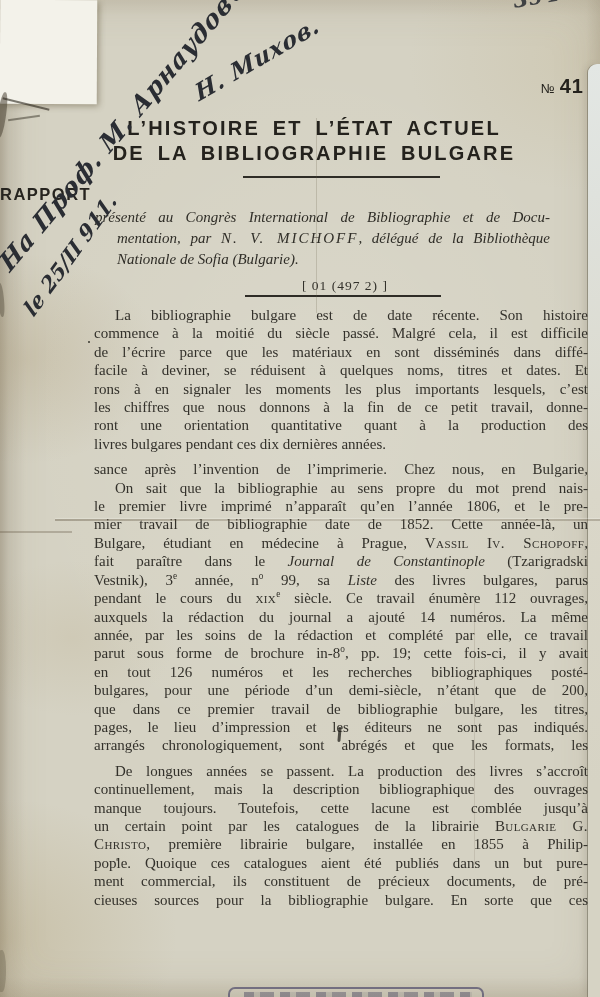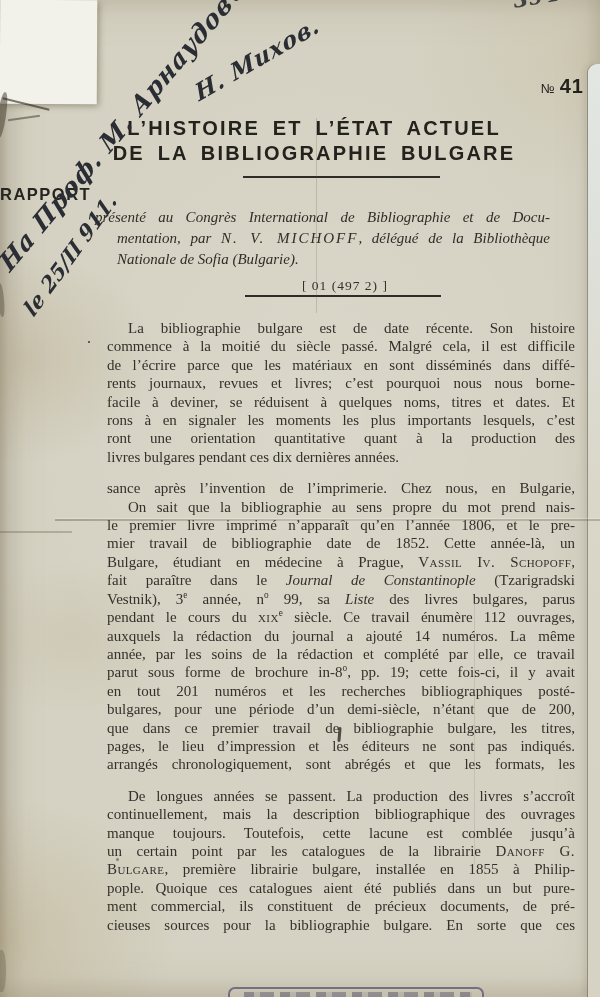--- a/index.html
+++ b/index.html
@@ -48,21 +48,21 @@
   .rapport{position:absolute;left:0;top:185px;width:100%;
     font-family:"Liberation Sans",sans-serif;font-weight:bold;font-size:16.5px;
     letter-spacing:1.5px;color:#26241f;}
   .classification{left:80px;top:278px;width:530px;text-align:center;
     font-size:13.5px;letter-spacing:1px;color:#33312b;}
 
   .subtitle{left:95px;top:207px;width:455px;font-style:italic;font-size:15px;
     line-height:21px;color:#2f2d27;}
   .body-text{left:94px;top:306px;width:494px;font-size:15px;line-height:18.4px;
     color:#33312b;}
-  .para{margin:13px;}
+  .para{margin:0;}
   .para + .para{margin-top:7px;}
   .tline{white-space:normal;}
   .just{text-align:justify;text-align-last:justify;}
   .ind{text-indent:21px;}
   .hang{padding-left:22px;}
   .seg-i{font-style:italic;}
   .seg-sc{font-variant:small-caps;letter-spacing:.4px;}
   .seg-sup{vertical-align:super;font-size:62%;line-height:0;}
   .seg-sp{letter-spacing:2px;}
 
@@ -138,50 +138,50 @@
     </div>
 
   <div class="abs print classification">[ 01 (497 2) ]</div>
   <div class="rule rule-2"></div>
 
   <div class="abs print body-text">
     <div class="para">
         <div class="tline just ind"><span>La bibliographie bulgare est de date récente. Son histoire</span></div>
         <div class="tline just"><span>commence à la moitié du siècle passé. Malgré cela, il est difficile</span></div>
         <div class="tline just"><span>de l’écrire parce que les matériaux en sont disséminés dans diffé-</span></div>
-        <div class="tline just"><span>rents journaux, revues et livres; c’est pourquoi nous nous borne-</span></div>
         <div class="tline just"><span>facile à deviner, se réduisent à quelques noms, titres et dates. Et</span></div>
         <div class="tline just"><span>rons à en signaler les moments les plus importants lesquels, c’est</span></div>
+        <div class="tline just"><span>les chiffres que nous donnons à la fin de ce petit travail, donne-</span></div>
         <div class="tline just"><span>ront une orientation quantitative quant à la production des</span></div>
         <div class="tline"><span>livres bulgares pendant ces dix dernières années.</span></div>
       </div>
     <div class="para">
         <div class="tline just"><span>sance après l’invention de l’imprimerie. Chez nous, en Bulgarie,</span></div>
         <div class="tline just ind"><span>On sait que la bibliographie au sens propre du mot prend nais-</span></div>
         <div class="tline just"><span>le premier livre imprimé n’apparaît qu’en l’année 1806, et le pre-</span></div>
         <div class="tline just"><span>mier travail de bibliographie date de 1852. Cette année-là, un</span></div>
         <div class="tline just"><span>Bulgare, étudiant en médecine à Prague, </span><span class="seg-sc">Vassil Iv. Schopoff</span><span>,</span></div>
         <div class="tline just"><span>fait paraître dans le </span><span class="seg-i">Journal de Constantinople</span><span> (Tzarigradski</span></div>
         <div class="tline just"><span>Vestnik), 3</span><span class="seg-sup">e</span><span> année, n</span><span class="seg-sup">o</span><span> 99, sa </span><span class="seg-i">Liste</span><span> des livres bulgares, parus</span></div>
         <div class="tline just"><span>pendant le cours du </span><span class="seg-sc">xix</span><span class="seg-sup">e</span><span> siècle. Ce travail énumère 112 ouvrages,</span></div>
         <div class="tline just"><span>auxquels la rédaction du journal a ajouté 14 numéros. La même</span></div>
         <div class="tline just"><span>année, par les soins de la rédaction et complété par elle, ce travail</span></div>
         <div class="tline just"><span>parut sous forme de brochure in-8</span><span class="seg-sup">o</span><span>, pp. 19; cette fois-ci, il y avait</span></div>
-        <div class="tline just"><span>en tout 201 numéros et les recherches bibliographiques posté-</span></div>
+        <div class="tline just"><span>en tout 126 numéros et les recherches bibliographiques posté-</span></div>
         <div class="tline just"><span>bulgares, pour une période d’un demi-siècle, n’étant que de 200,</span></div>
         <div class="tline just"><span>que dans ce premier travail de bibliographie bulgare, les titres,</span></div>
         <div class="tline just"><span>pages, le lieu d’impression et les éditeurs ne sont pas indiqués.</span></div>
         <div class="tline just"><span>arrangés chronologiquement, sont abrégés et que les formats, les</span></div>
       </div>
     <div class="para">
         <div class="tline just ind"><span>De longues années se passent. La production des livres s’accroît</span></div>
         <div class="tline just"><span>continuellement, mais la description bibliographique des ouvrages</span></div>
         <div class="tline just"><span>manque toujours. Toutefois, cette lacune est comblée jusqu’à</span></div>
-        <div class="tline just"><span>un certain point par les catalogues de la librairie </span><span class="seg-sc">Danoff G.</span></div>
-        <div class="tline just"><span class="seg-sc">Bulgare</span><span>, première librairie bulgare, installée en 1855 à Philip-</span></div>
+        <div class="tline just"><span>un certain point par les catalogues de la librairie </span><span class="seg-sc">Bulgarie G.</span></div>
+        <div class="tline just"><span class="seg-sc">Christo</span><span>, première librairie bulgare, installée en 1855 à Philip-</span></div>
         <div class="tline just"><span>pople. Quoique ces catalogues aient été publiés dans un but pure-</span></div>
         <div class="tline just"><span>ment commercial, ils constituent de précieux documents, de pré-</span></div>
         <div class="tline just"><span>cieuses sources pour la bibliographie bulgare. En sorte que ces</span></div>
       </div>
   </div>
 
   <div class="abs stamp">
     <div class="stamp-marks"></div>
   </div>
 

